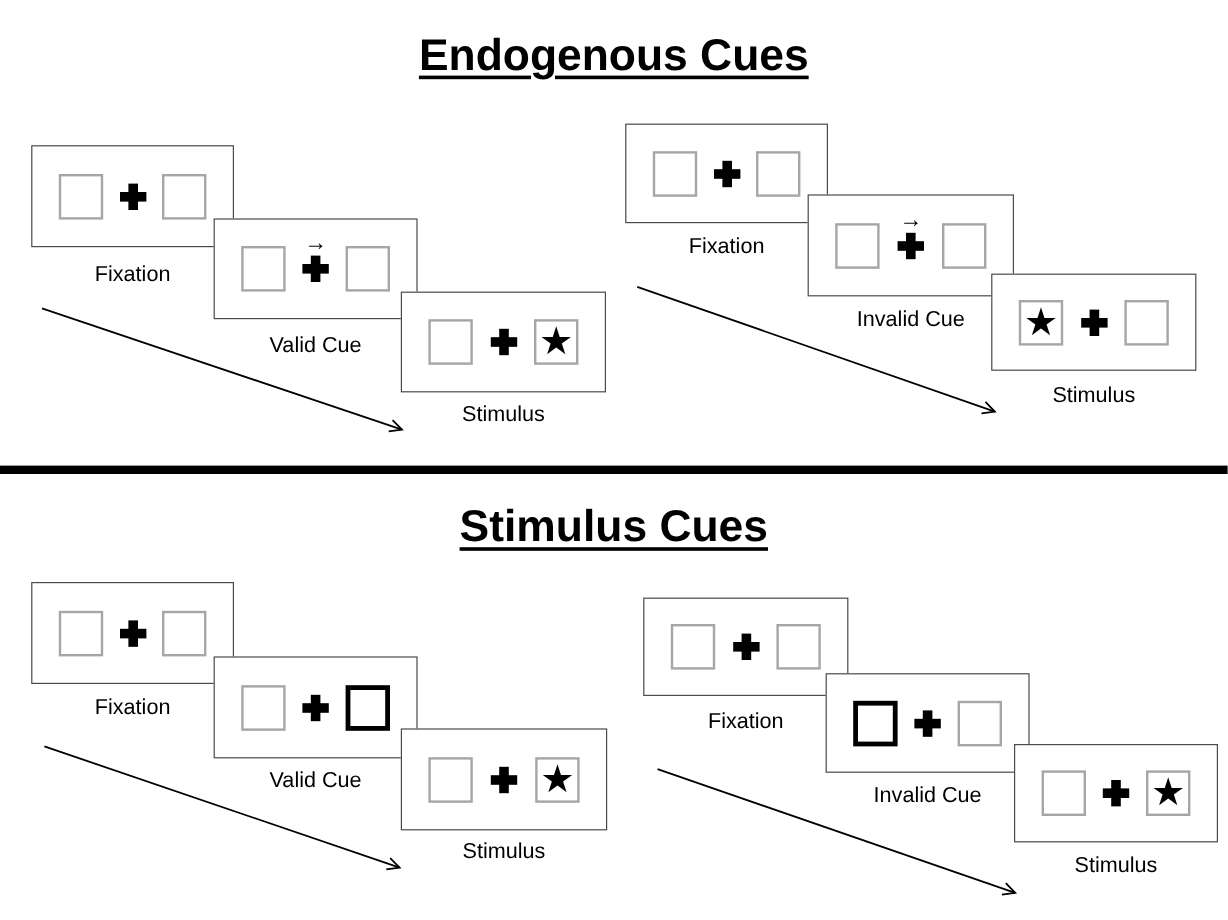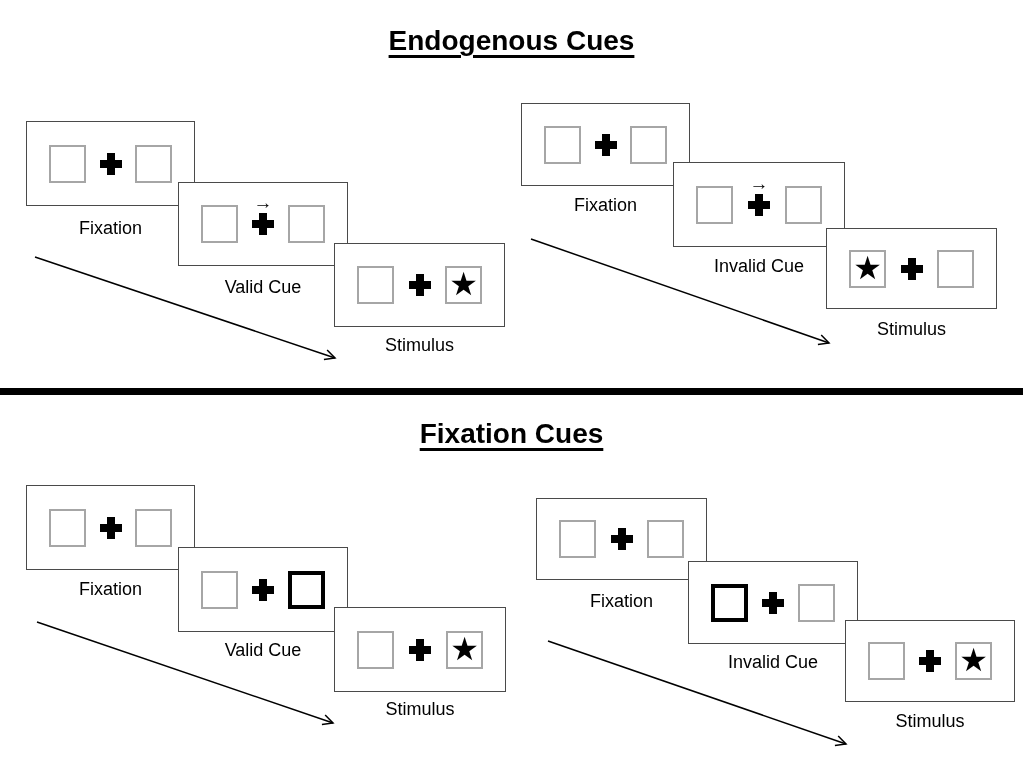--- a/index.html
+++ b/index.html
@@ -13,21 +13,21 @@
     width: 1023px;
     height: 767px;
     overflow: hidden;
     color: #000;
   }
   .section-title {
     position: absolute;
     left: 0;
     width: 100%;
     text-align: center;
-    font-size: 28px;
+    font-size: 37px;
     font-weight: bold;
     line-height: 1.2;
     z-index: 6;
   }
   .section-title .u {
     text-decoration: underline;
     text-decoration-thickness: 3px;
     text-underline-offset: 5px;
   }
   .divider {
@@ -136,21 +136,21 @@
   <line x1="531" y1="239" x2="829" y2="343" stroke="#000" stroke-width="1.5" marker-end="url(#ah)"></line>
   <line x1="37" y1="622" x2="333" y2="723" stroke="#000" stroke-width="1.5" marker-end="url(#ah)"></line>
   <line x1="548" y1="641" x2="846" y2="744" stroke="#000" stroke-width="1.5" marker-end="url(#ah)"></line>
 </svg>
 
 <div class="section-title" style="top:24px">
   <span class="u">Endogenous Cues</span>
 </div>
 <div class="divider"></div>
 <div class="section-title" style="top:417px">
-  <span class="u">Fixation Cues</span>
+  <span class="u">Stimulus Cues</span>
 </div>
 
 <div class="panel z1" style="left:26px;top:121px;width:169px;height:85px">
   <span class="sq"></span>
   <span class="plus"></span>
   <span class="sq"></span>
 </div>
 <div class="step-label" style="left:26px;top:219px;width:169px">Fixation</div>
 
 <div class="panel z2" style="left:178px;top:182px;width:170px;height:84px">

